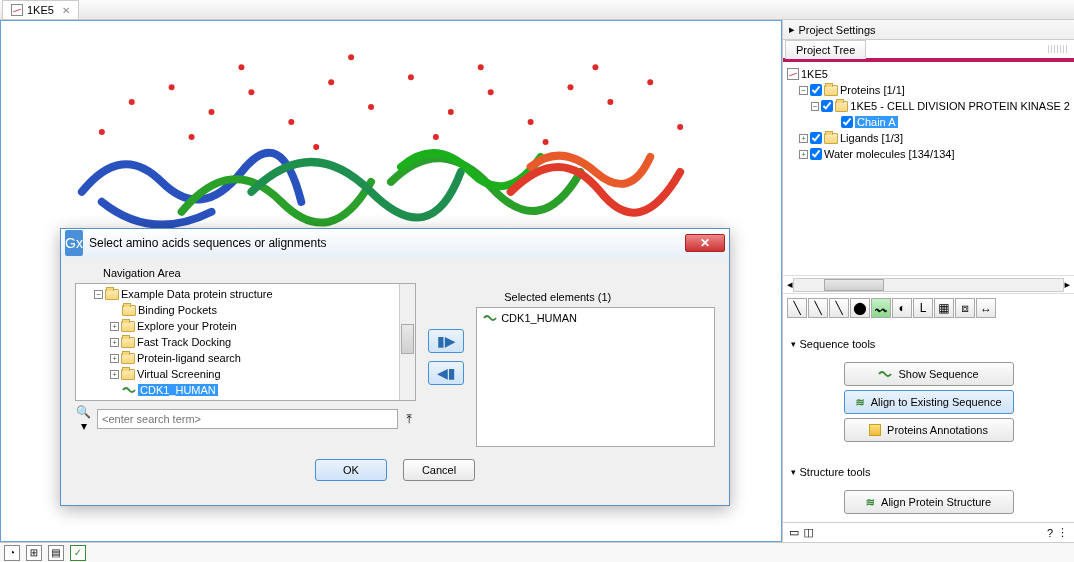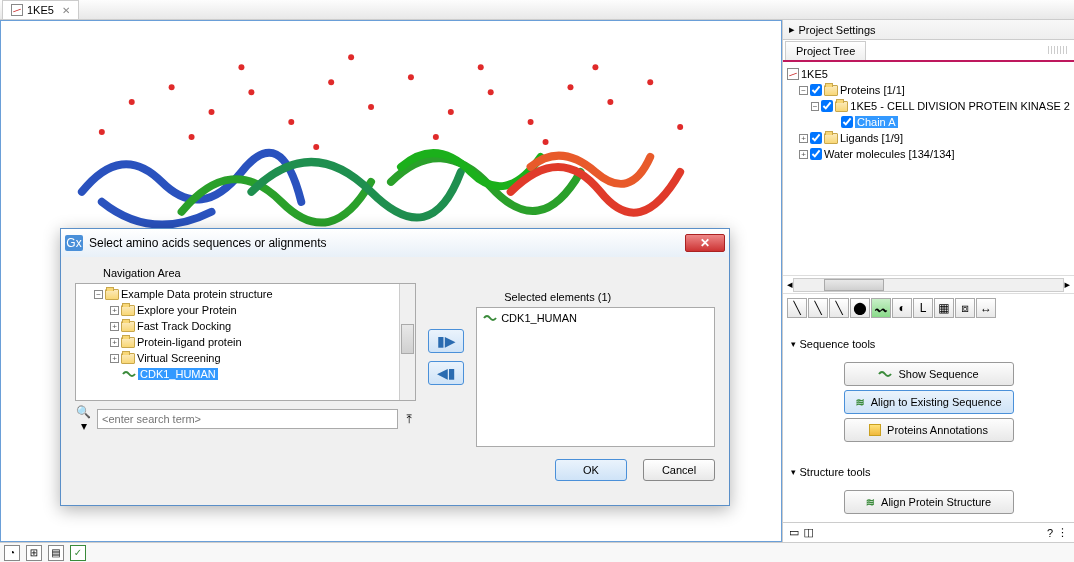--- a/index.html
+++ b/index.html
@@ -11,21 +11,21 @@
 .tab { display: flex; align-items: center; gap: 4px; padding: 2px 8px; background: #fff; border: 1px solid #ccc; border-bottom: none; height: 19px; font-size: 11px; }
 .tab-close { color: #888; font-size: 10px; margin-left: 4px; }
 
 .content { display: flex; flex: 1; overflow: hidden; }
 .viewport { flex: 1; position: relative; background: #fff; border: 1px solid #6a9fd8; }
 .viewport-inner { position: absolute; top: 1px; left: 1px; right: 1px; bottom: 1px; background: #fff; }
 
 
 .right-panel { width: 292px; border-left: 1px solid #ccc; display: flex; flex-direction: column; background: #fff; }
 .panel-header { height: 20px; background: linear-gradient(#f8f8f8, #eee); border-bottom: 1px solid #ccc; display: flex; align-items: center; padding-left: 6px; gap: 4px; font-size: 11px; }
-.panel-section-tab { height: 22px; border-bottom: 2px solid #be185d; display: flex; align-items: center; }
+.panel-section-tab { height: 22px; border-bottom: 4px solid #be185d; display: flex; align-items: center; }
 .section-tab { padding: 3px 10px; background: linear-gradient(#fff,#eee); border: 1px solid #ccc; border-bottom: none; font-size: 11px; margin-left: 2px; }
 .grip { margin-left: auto; margin-right: 6px; width: 20px; height: 8px; background: repeating-linear-gradient(90deg, #ccc, #ccc 1px, transparent 1px, transparent 3px); }
 
 .tree { flex: 1; padding: 4px; overflow: auto; position: relative; }
 .tree-row { display: flex; align-items: center; height: 16px; gap: 2px; white-space: nowrap; }
 .tree-indent { display: inline-block; }
 .tree-exp { width: 9px; height: 9px; border: 1px solid #888; font-size: 8px; line-height: 7px; text-align: center; color: #555; background: #fff; }
 .tree-cb { width: 12px; height: 12px; }
 .tree-sel { background: #3399ff; color: #fff; padding: 0 2px; }
 .folder-icon { display: inline-block; width: 14px; height: 11px; background: linear-gradient(#fceabb, #f8d776); border: 1px solid #c9a74b; border-radius: 1px; position: relative; }
@@ -44,21 +44,21 @@
 .tools-header::before { content: "▾"; font-size: 9px; }
 .tool-button { display: flex; align-items: center; justify-content: center; gap: 6px; width: 170px; height: 24px; margin: 4px auto; border: 1px solid #999; border-radius: 3px; background: linear-gradient(#fdfdfd,#e8e8e8); font-size: 11px; }
 .tool-button.selected { border: 1px solid #4a90d9; background: linear-gradient(#eaf3fc,#cfe3f7); }
 
 .status-bar { height: 20px; border-top: 1px solid #ccc; display: flex; align-items: center; padding: 0 4px; gap: 6px; background: #f8f8f8; }
 .status-icon { width: 16px; height: 16px; border: 1px solid #888; background: #fff; display: flex; align-items: center; justify-content: center; font-size: 10px; }
 
 
 .dialog { position: absolute; left: 60px; top: 228px; width: 670px; background: #f0f0f0; border: 1px solid #5a8fc8; box-shadow: 0 4px 16px rgba(0,0,0,0.3); }
 .dialog-title { height: 28px; background: linear-gradient(#fff, #e8f0f8); display: flex; align-items: center; padding: 0 4px; gap: 6px; font-size: 12px; }
-.dialog-title-icon { width: 18px; height: 16px; background: #4a90d9; color: #fff; font-size: 12px; display: flex; align-items: center; justify-content: center; border-radius: 2px; }
+.dialog-title-icon { width: 18px; height: 26px; background: #4a90d9; color: #fff; font-size: 14px; display: flex; align-items: center; justify-content: center; border-radius: 2px; }
 .dialog-close { margin-left: auto; width: 40px; height: 18px; background: linear-gradient(#e88,#c33); border: 1px solid #a22; border-radius: 2px; color: #fff; display: flex; align-items: center; justify-content: center; font-weight: bold; }
 .dialog-body { padding: 10px 14px; }
 .dialog-cols { display: flex; gap: 10px; }
 .col-left { flex: 1; }
 .col-mid { width: 40px; display: flex; flex-direction: column; justify-content: center; gap: 8px; align-items: center; }
 .col-right { flex: 0.7; margin-top: 24px; }
 .col-label { font-size: 11px; margin-bottom: 4px; padding-left: 28px; }
 .nav-box { border: 1px solid #aaa; background: #fff; height: 118px; overflow: auto; position: relative; }
 .nav-box .vscroll { position: absolute; right: 0; top: 0; bottom: 0; width: 16px; background: #f0f0f0; border-left: 1px solid #ccc; }
 .nav-box .vscroll .vthumb { position: absolute; top: 40px; left: 1px; right: 1px; height: 30px; background: linear-gradient(#e8e8e8,#d0d0d0); border: 1px solid #aaa; }
@@ -66,21 +66,21 @@
 .search-row { display: flex; align-items: center; gap: 4px; margin-top: 4px; }
 .search-icon { width: 18px; font-size: 12px; text-align: center; }
 .search-input { flex: 1; height: 20px; border: 1px solid #aaa; padding: 0 4px; font-size: 11px; color: #888; }
 .up-icon { width: 14px; font-size: 12px; text-align: center; }
 
 .arrow-btn { width: 36px; height: 24px; border: 1px solid #4a90d9; border-radius: 3px; background: linear-gradient(#eaf3fc,#cfe3f7); display: flex; align-items: center; justify-content: center; color: #2a6bb0; font-size: 14px; }
 
 .sel-box { border: 1px solid #aaa; background: #fff; height: 140px; padding: 2px; }
 .sel-row { display: flex; align-items: center; gap: 4px; height: 16px; padding: 0 4px; }
 
-.dialog-buttons { display: flex; justify-content: flex-end; gap: 16px; padding: 12px 0 14px; }
+.dialog-buttons { display: flex; justify-content: center; gap: 16px; padding: 12px 0 14px; }
 .dlg-btn { width: 72px; height: 22px; border: 1px solid #888; border-radius: 3px; background: linear-gradient(#fff,#e8e8e8); font-size: 11px; }
 .dlg-btn.primary { border: 1px solid #4a90d9; background: linear-gradient(#eaf3fc,#cfe3f7); }
 
 
 .protein-art { position: absolute; top: 20px; left: 40px; right: 40px; height: 200px; overflow: hidden; }
 
 
 .seq-icon { display:inline-block; width:14px; height:10px; }
 .seq-icon svg { display:block; }
 .align-icon { color:#3a8a3a; font-weight:bold; font-size:11px; }
@@ -182,21 +182,21 @@
         <div class="tree-row">
           <span class="tree-indent" style="width:52px"></span>
           <input type="checkbox" class="tree-cb" checked="" style="">
           <span class="tree-sel">Chain A</span>
         </div>
         <div class="tree-row">
           <span class="tree-indent" style="width:10px"></span>
           <span class="tree-exp">+</span>
           <input type="checkbox" class="tree-cb" checked="" style="">
           <span class="folder-icon"></span>
-          <span>Ligands [1/9]</span>
+          <span>Ligands [1/3]</span>
         </div>
         <div class="tree-row">
           <span class="tree-indent" style="width:10px"></span>
           <span class="tree-exp">+</span>
           <input type="checkbox" class="tree-cb" checked="" style="">
           <span>Water molecules [134/134]</span>
         </div>
       </div>
       <div class="hscroll-area">
         <span>◂</span>
@@ -273,36 +273,41 @@
         <div class="col-label">Navigation Area</div>
         <div class="nav-box">
           <div class="nav-rows">
             <div class="tree-row">
               <span class="tree-indent" style="width:14px"></span>
               <span class="tree-exp">−</span>
               <span class="folder-icon"></span>
               <span>Example Data protein structure</span>
             </div>
             <div class="tree-row">
+              <span class="tree-indent" style="width:42px"></span>
+              <span class="folder-icon"></span>
+              <span>Binding Pockets</span>
+            </div>
+            <div class="tree-row">
               <span class="tree-indent" style="width:30px"></span>
               <span class="tree-exp">+</span>
               <span class="folder-icon"></span>
               <span>Explore your Protein</span>
             </div>
             <div class="tree-row">
               <span class="tree-indent" style="width:30px"></span>
               <span class="tree-exp">+</span>
               <span class="folder-icon"></span>
               <span>Fast Track Docking</span>
             </div>
             <div class="tree-row">
               <span class="tree-indent" style="width:30px"></span>
               <span class="tree-exp">+</span>
               <span class="folder-icon"></span>
-              <span>Protein-ligand protein</span>
+              <span>Protein-ligand search</span>
             </div>
             <div class="tree-row">
               <span class="tree-indent" style="width:30px"></span>
               <span class="tree-exp">+</span>
               <span class="folder-icon"></span>
               <span>Virtual Screening</span>
             </div>
             <div class="tree-row">
               <span class="tree-indent" style="width:42px"></span>
               <span class="seq-icon">

